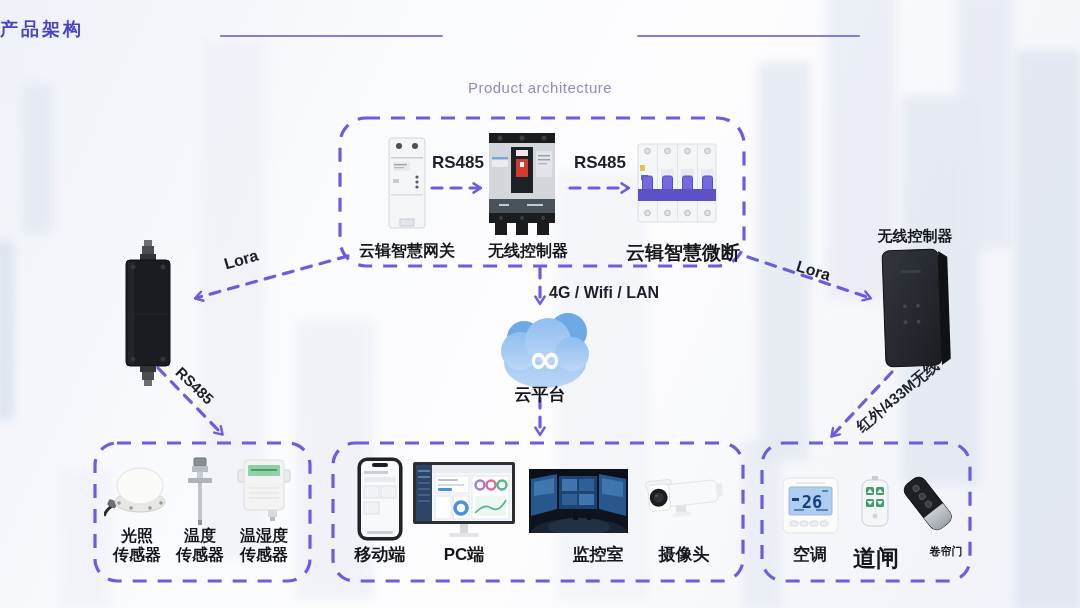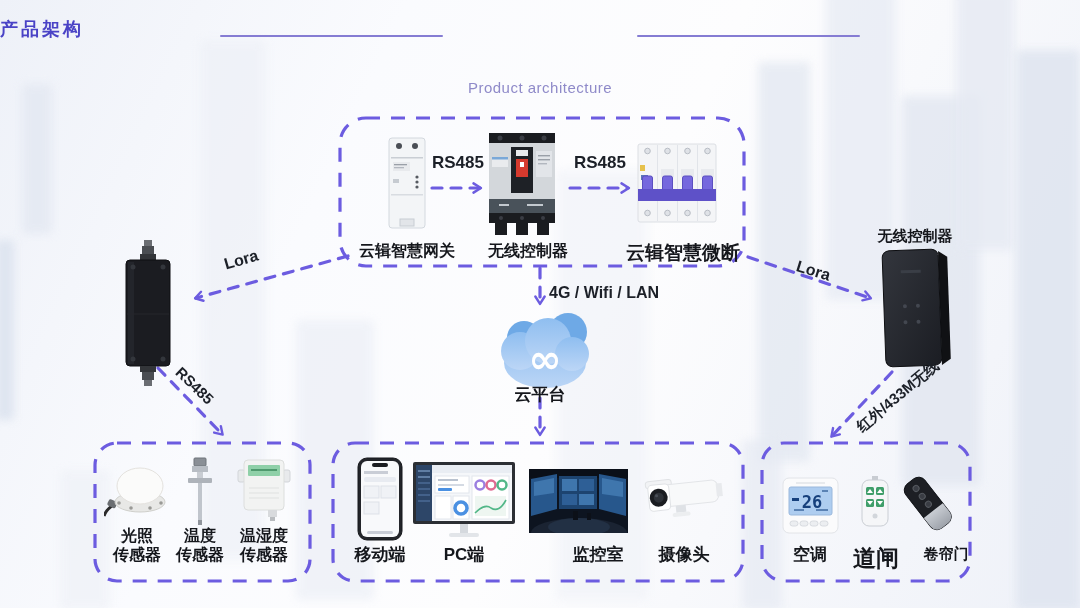--- a/index.html
+++ b/index.html
@@ -383,15 +383,15 @@
       </defs>
       <rect x="1" y="1" width="24" height="56" rx="8" fill="#1d1f24" stroke="#101216"></rect>
       <path d="M1 38 h24 v11 a8 8 0 0 1 -8 8 h-8 a8 8 0 0 1 -8 -8 Z" fill="url(#silv)"></path>
       <circle cx="13" cy="10" r="3" fill="#3a3d44" stroke="#55595f"></circle>
       <circle cx="13" cy="20" r="3" fill="#3a3d44" stroke="#55595f"></circle>
       <circle cx="13" cy="30" r="3" fill="#3a3d44" stroke="#55595f"></circle>
     </svg>
   </div>
   <div class="lbl" style="left:775px;top:545px;width:70px;font-size:17px;">空调</div>
   <div class="lbl" style="left:841px;top:545px;width:70px;font-size:23px;">道闸</div>
-  <div class="lbl" style="left:908px;top:545px;width:76px;font-size:15px;">卷帘门</div>
+  <div class="lbl" style="left:908px;top:545px;width:76px;font-size:11px;">卷帘门</div>
 
 </div>
 
 </body></html>

